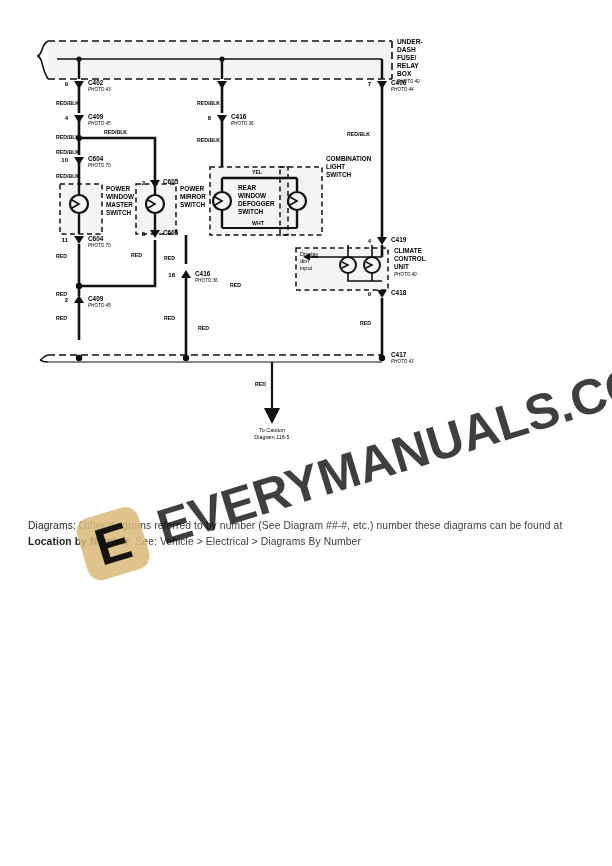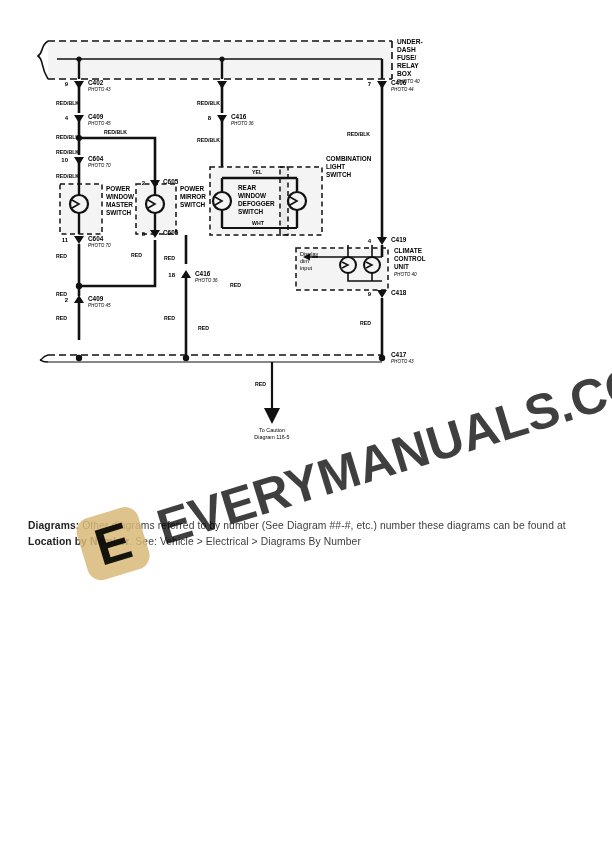--- a/index.html
+++ b/index.html
@@ -57,21 +57,21 @@
     z-index: 30;
   }
   .note {
     font-size: 10.3px;
     line-height: 15.4px;
     color: #3c3c3c;
     margin-bottom: 14px;
     letter-spacing: 0.01em;
   }
   .note .note-label {
-    font-weight: bold;
+    font-weight: normal;
     color: #222222;
     text-align: center;
   }
   .note .note-strong {
     font-weight: bold;
     color: #222222;
   }
 
   
   text { font-family: "Liberation Sans", sans-serif; fill: #000; }

